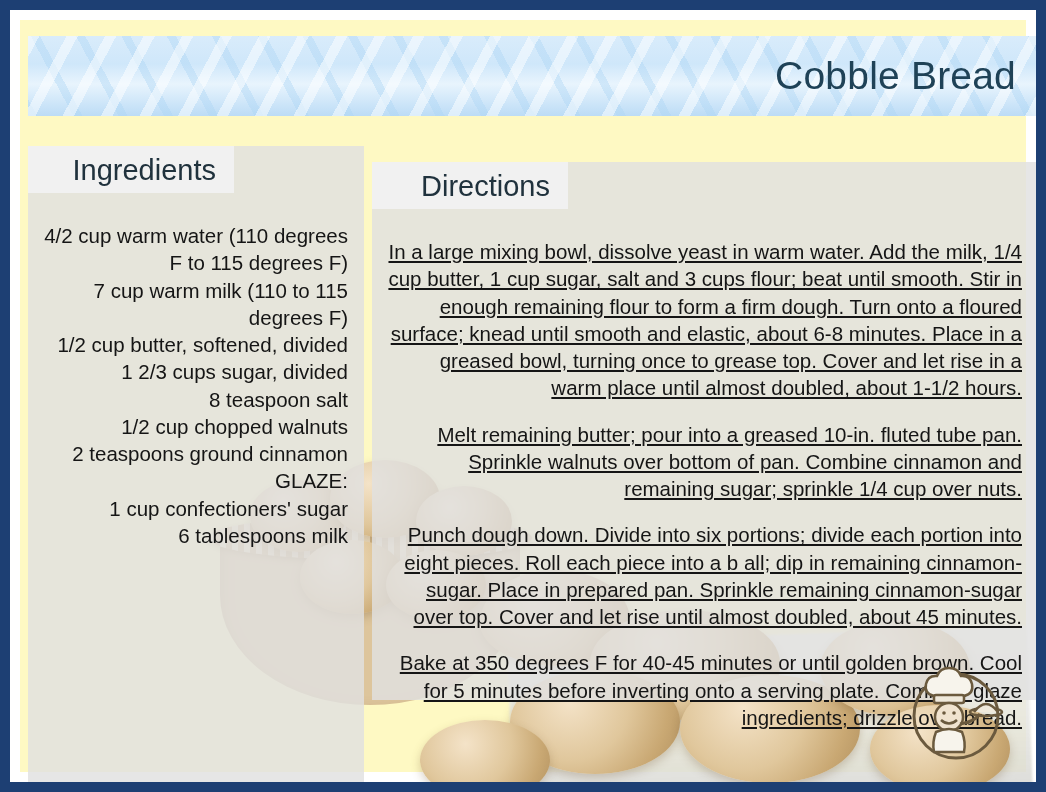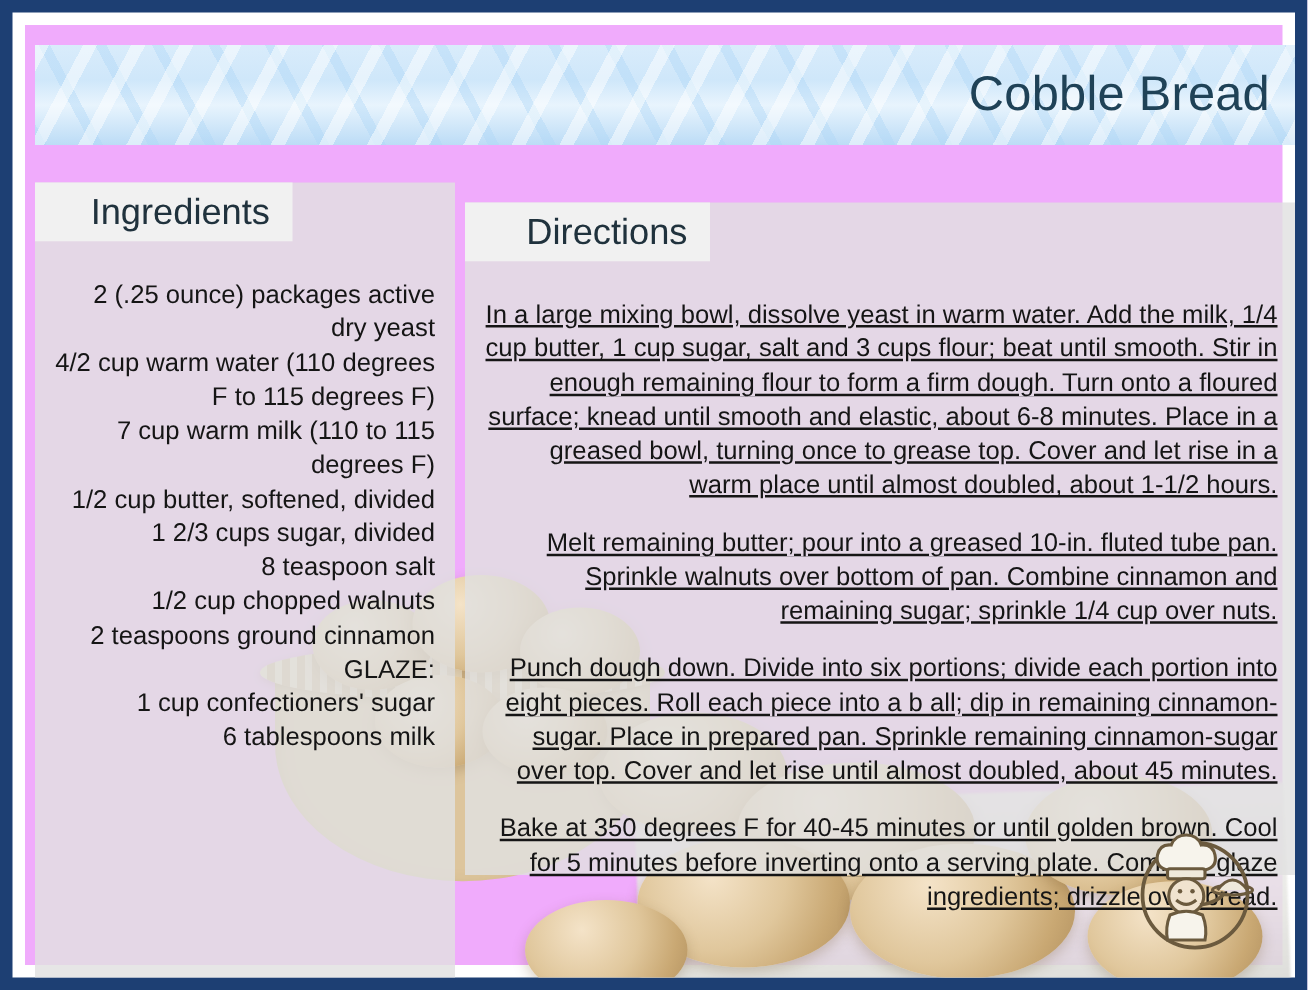--- a/index.html
+++ b/index.html
@@ -21,21 +21,21 @@
     background: #ffffff;
     border: 10px solid #1d3f73;
     overflow: hidden;
   }
   .inner {
     position: absolute;
     left: 10px;
     top: 10px;
     right: 10px;
     bottom: 10px;
-    background: #f0abfc;
+    background: #fef9c3;
   }
 
   
   .banner {
     position: absolute;
     left: 8px;
     top: 16px;
     width: 1010px;
     height: 80px;
     background: linear-gradient(180deg, #d9ecfb 0%, #cfe7fa 35%, #e8f4fd 60%, #bcdcf6 100%);
@@ -202,21 +202,20 @@
       <div class="bread" style="left:500px; top:255px; width:180px; height:108px;"></div>
       <div class="bread" style="left:640px; top:200px; width:150px; height:96px;"></div>
       <div class="bread" style="left:690px; top:285px; width:140px; height:88px;"></div>
       <div class="bread" style="left:240px; top:300px; width:130px; height:80px;"></div>
     </div>
 
     <div class="panel panel-ingredients">
       <div class="panel-head ing">Ingredients</div>
       <div class="panel-body">
         <ul class="ing-list">
-          <li>2 (.25 ounce) packages active dry yeast</li>
           <li>4/2 cup warm water (110 degrees F to 115 degrees F)</li>
           <li>7 cup warm milk (110 to 115 degrees F)</li>
           <li>1/2 cup butter, softened, divided</li>
           <li>1 2/3 cups sugar, divided</li>
           <li>8 teaspoon salt</li>
           <li>1/2 cup chopped walnuts</li>
           <li>2 teaspoons ground cinnamon</li>
           <li>GLAZE:</li>
           <li>1 cup confectioners' sugar</li>
           <li>6 tablespoons milk</li>

